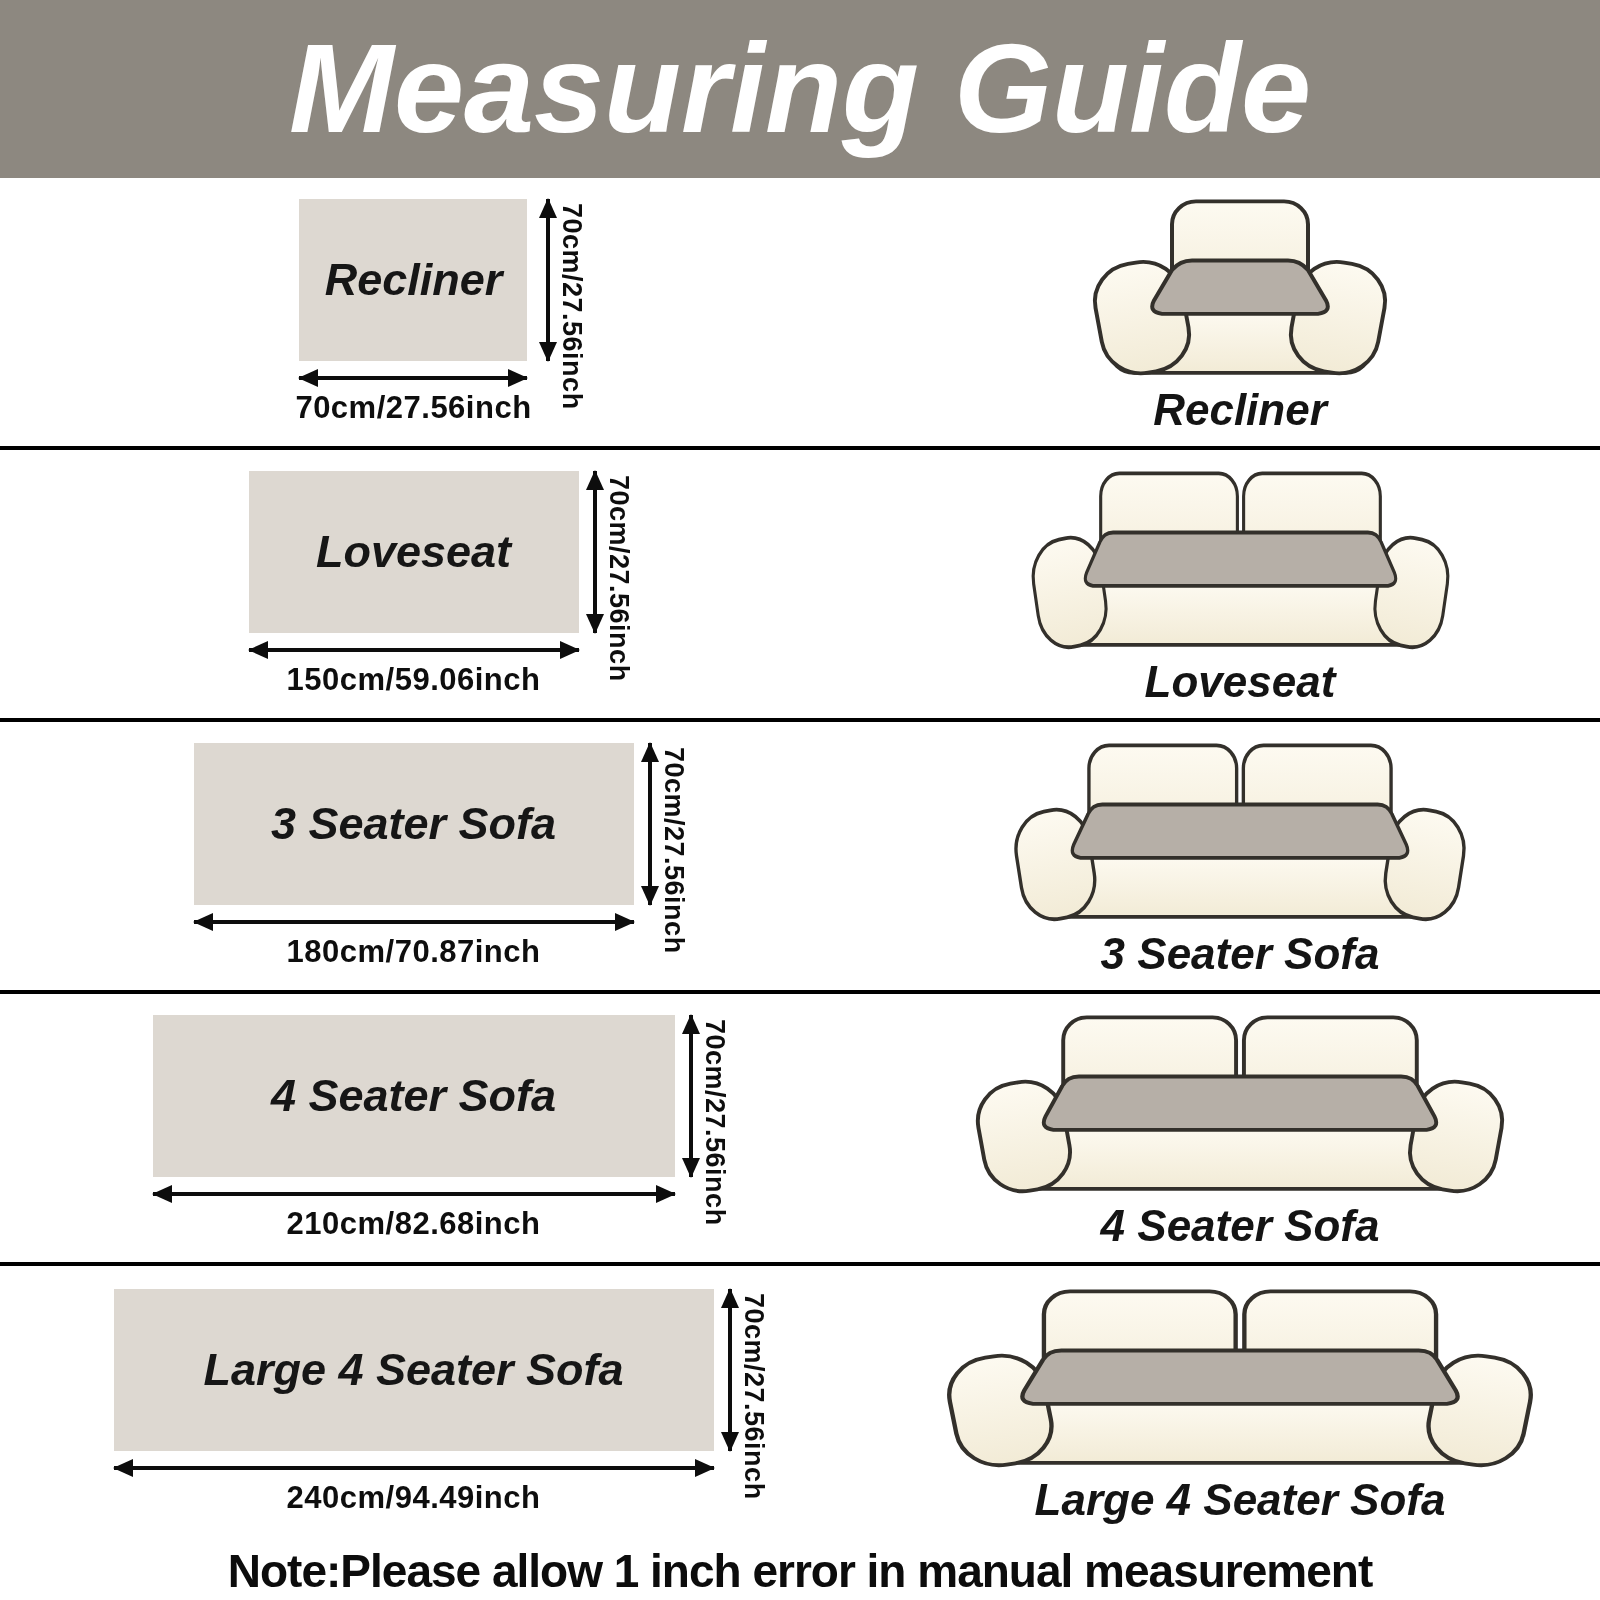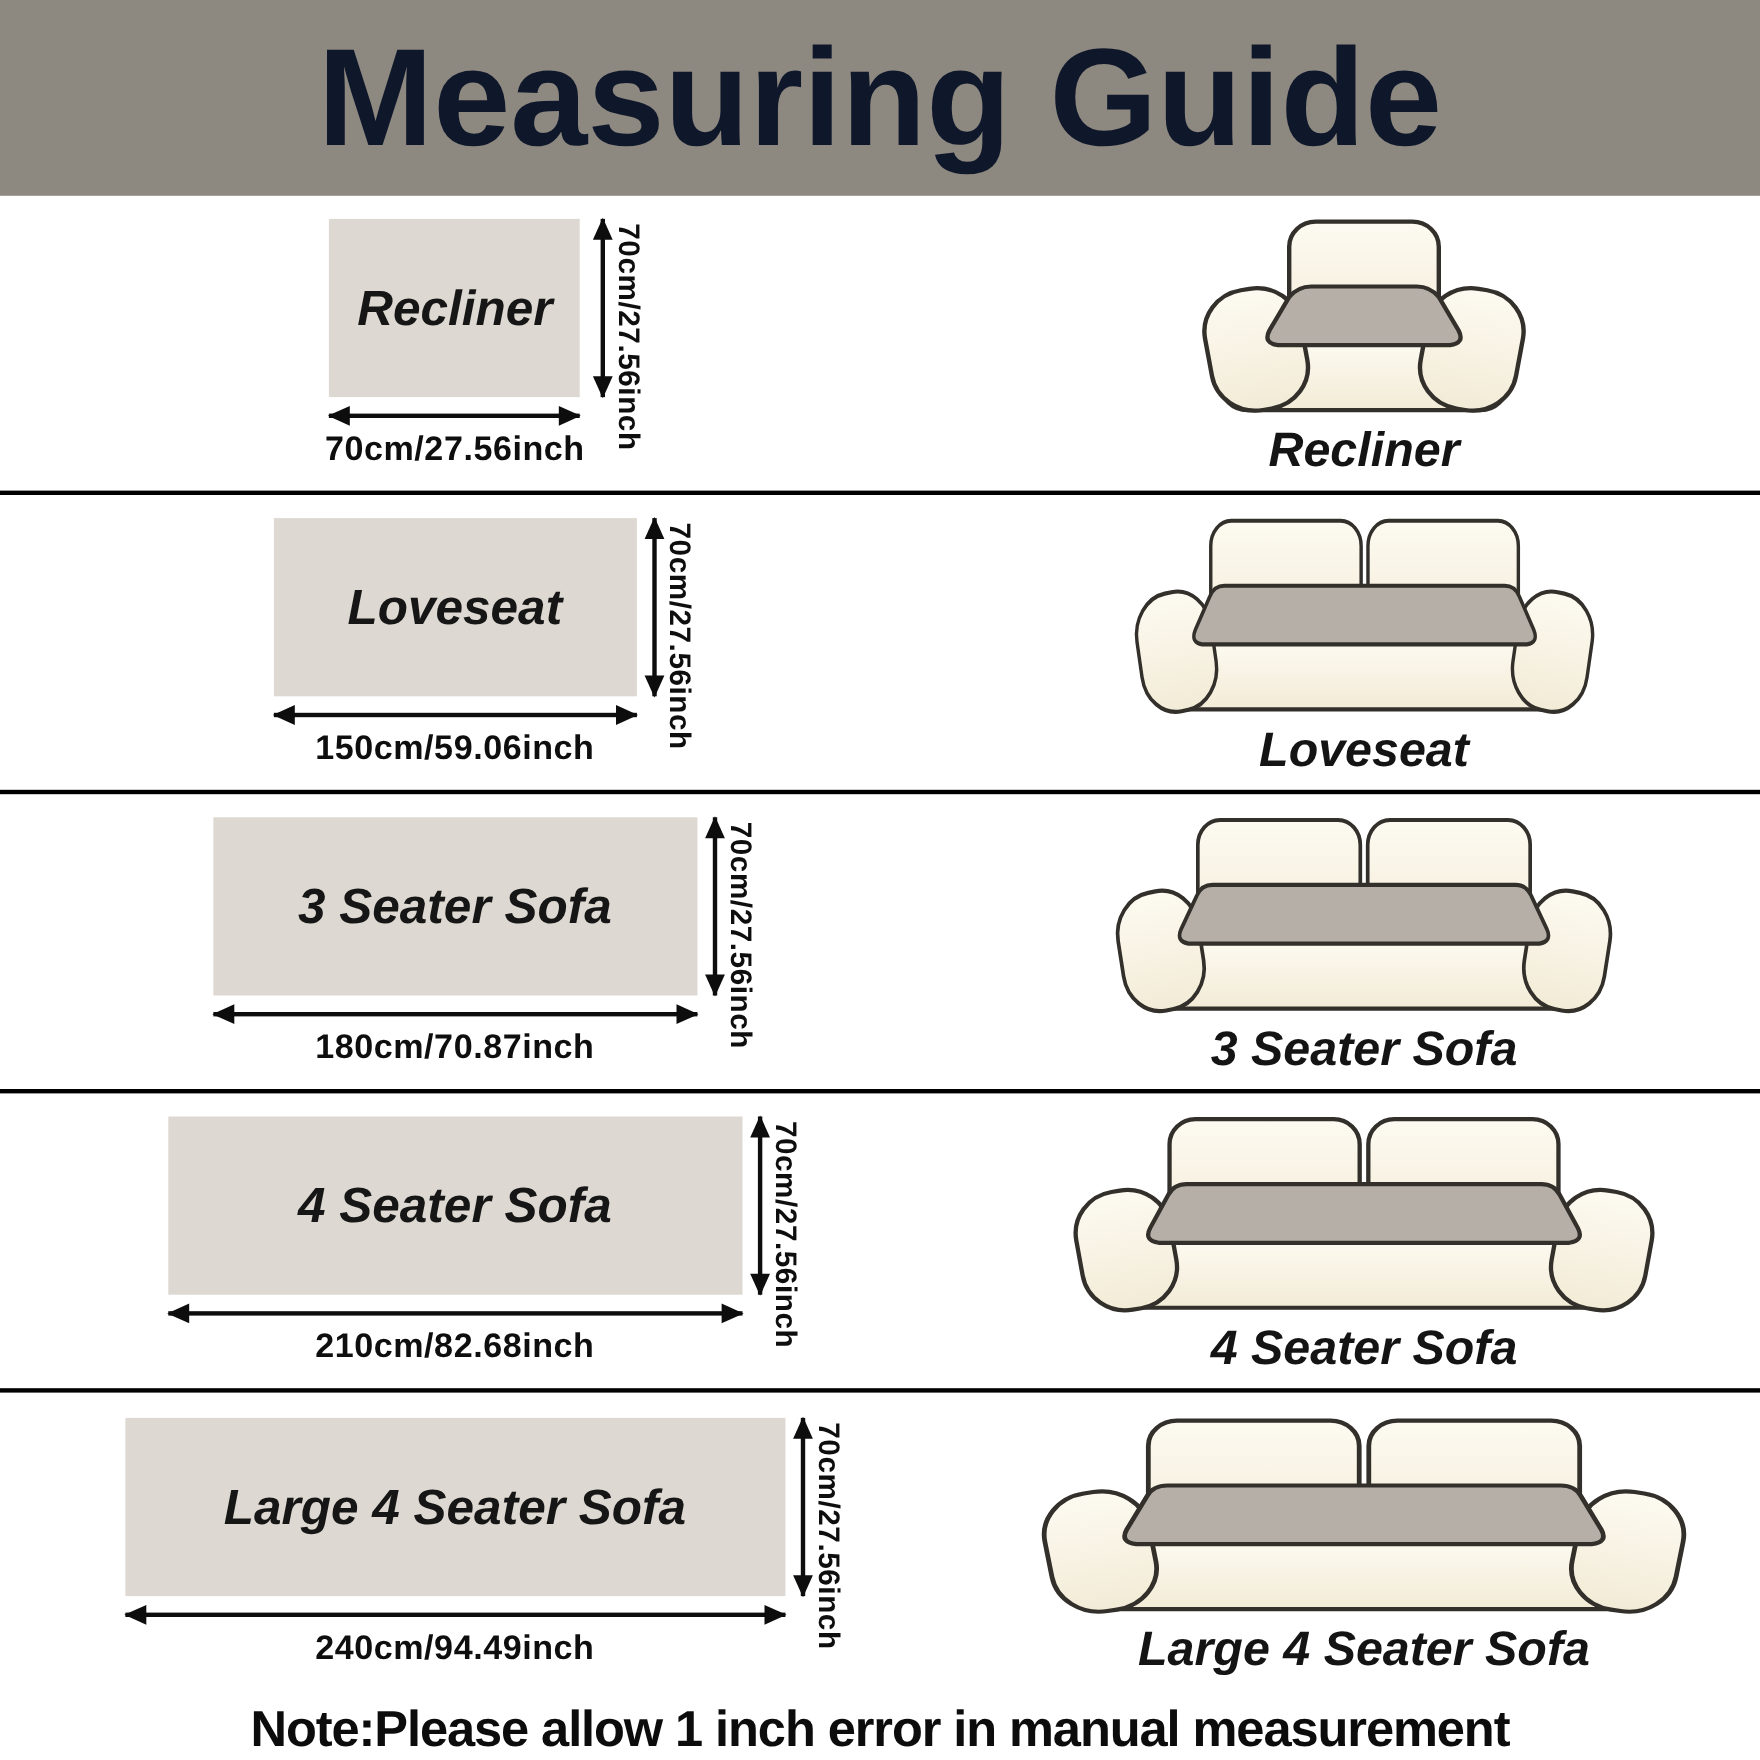--- a/index.html
+++ b/index.html
@@ -5,21 +5,21 @@
   html,body{margin:0;padding:0;}
   body{
     width:1600px;height:1600px;overflow:hidden;background:#ffffff;
     font-family:"Liberation Sans",sans-serif;color:#111;
   }
   
   .banner{
     height:178px;background:#8d8880;display:flex;align-items:center;justify-content:center;
   }
   .banner h1{
-    margin:0;color:#0f172a;font-size:126px;font-weight:700;letter-spacing:0;line-height:1;
+    margin:0;color:#ffffff;font-size:126px;font-weight:700;letter-spacing:0;line-height:1;font-style:italic;
   }
   
   .row{
     height:272px;box-sizing:border-box;display:flex;align-items:center;
     border-bottom:4px solid #000;
   }
   .row.last{border-bottom:none;}
   .diagram-panel{
     width:880px;display:flex;justify-content:center;align-items:center;
   }

